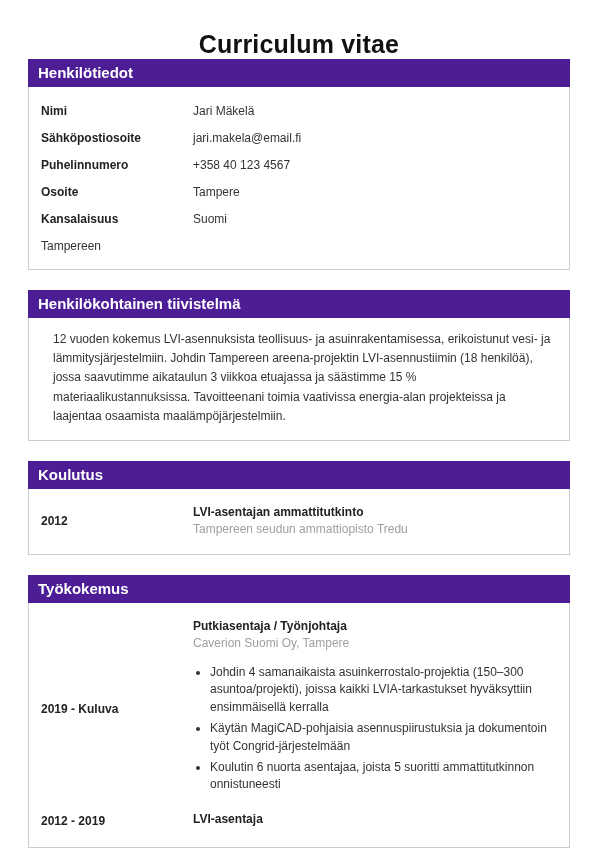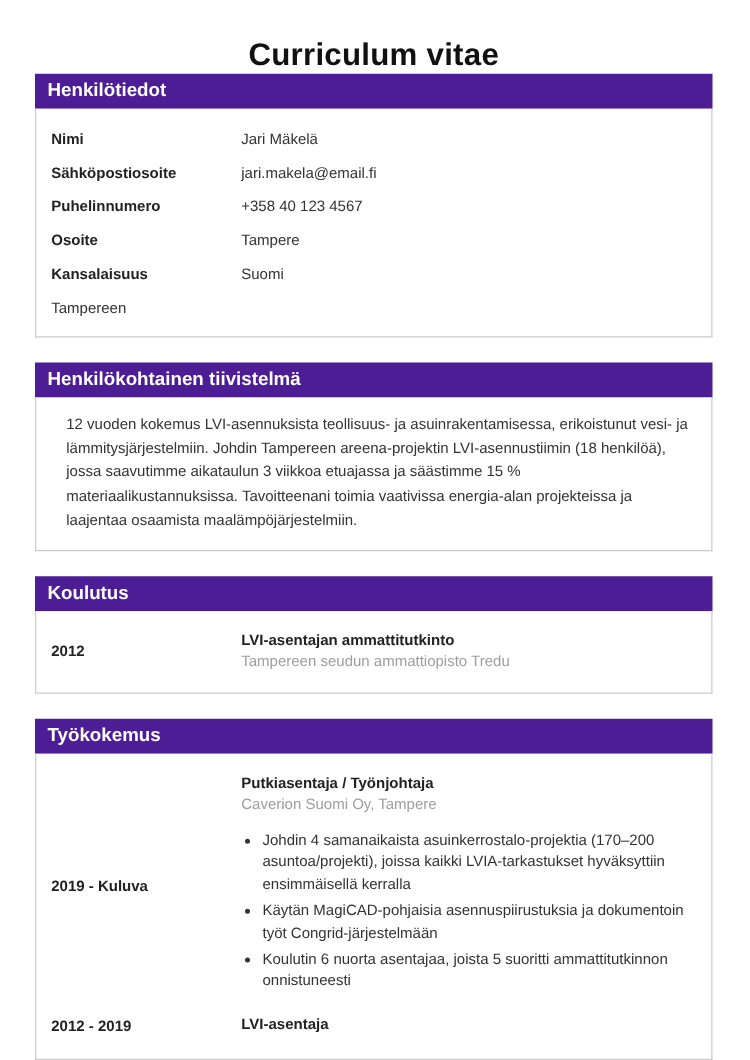--- a/index.html
+++ b/index.html
@@ -164,21 +164,21 @@
   <div class="section">
     <div class="section-header">Työkokemus</div>
     <div class="section-body">
 
       <div class="entry">
         <div class="entry-period">2019 - Kuluva</div>
         <div class="entry-main">
           <div class="entry-title">Putkiasentaja / Työnjohtaja</div>
           <div class="entry-subtitle">Caverion Suomi Oy, Tampere</div>
           <ul class="entry-bullets">
-            <li>Johdin 4 samanaikaista asuinkerrostalo-projektia (170–200 asuntoa/projekti), joissa kaikki LVIA-tarkastukset hyväksyttiin ensimmäisellä kerralla</li>
+            <li>Johdin 4 samanaikaista asuinkerrostalo-projektia (150–300 asuntoa/projekti), joissa kaikki LVIA-tarkastukset hyväksyttiin ensimmäisellä kerralla</li>
             <li>Käytän MagiCAD-pohjaisia asennuspiirustuksia ja dokumentoin työt Congrid-järjestelmään</li>
             <li>Koulutin 6 nuorta asentajaa, joista 5 suoritti ammattitutkinnon onnistuneesti</li>
           </ul>
         </div>
       </div>
 
       <div class="entry">
         <div class="entry-period">2012 - 2019</div>
         <div class="entry-main">
           <div class="entry-title">LVI-asentaja</div>

